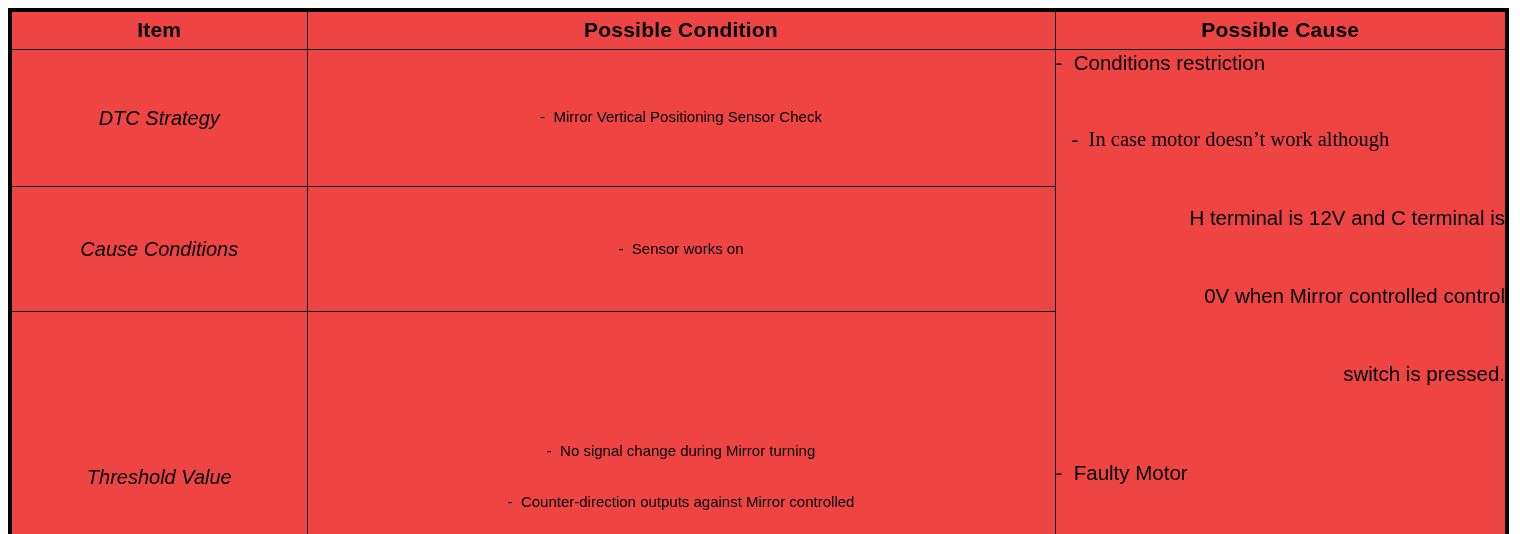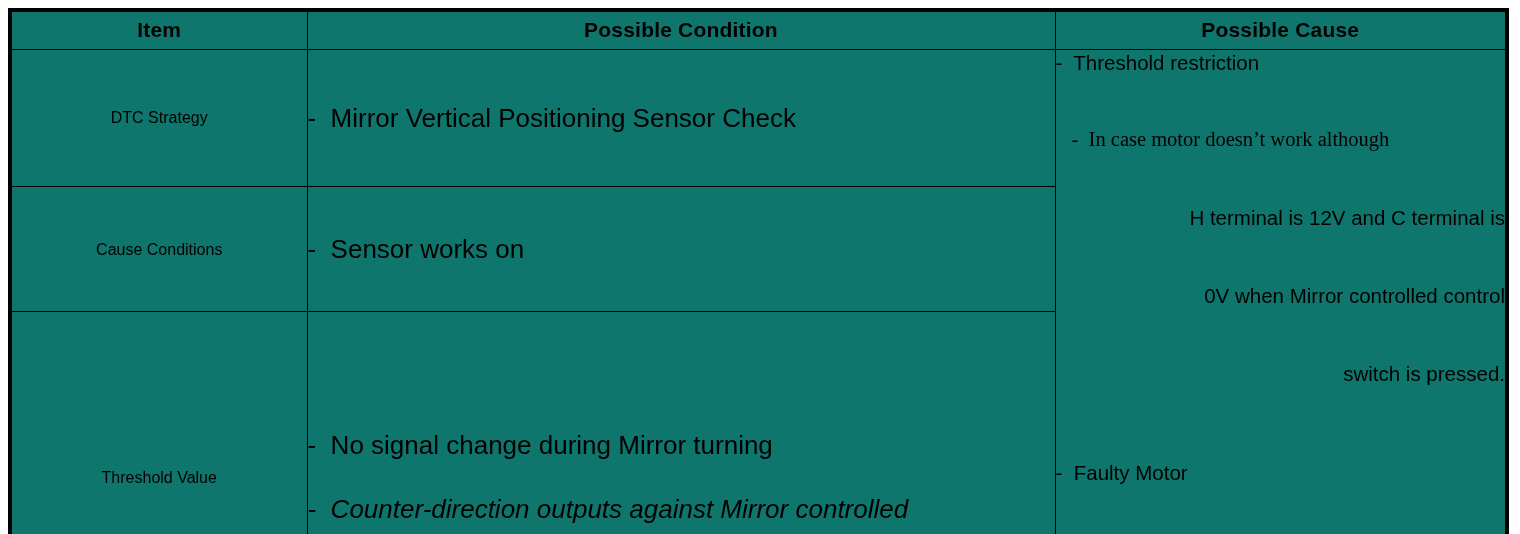--- a/index.html
+++ b/index.html
@@ -31,21 +31,21 @@
     border-collapse: collapse;
     table-layout: fixed;
     background: #ffffff;
   }
 
   .dtc-table td,
   .dtc-table th {
     border: 1.5px solid #000000;
     padding: 0;
     vertical-align: middle;
-    background: #0f766e;
+    background: #ef4444;
   }
 
   
   .dtc-table {
     border: 4px solid #000000;
   }
 
   .col-item      { width: 297px; }
   .col-condition { width: 748px; }
   .col-cause     { width: 452px; }
@@ -59,39 +59,39 @@
     font-size: 21px;
     font-weight: bold;
     letter-spacing: 0.2px;
     line-height: 1.1;
     padding: 4px 0 6px 0;
   }
 
   
   .item-cell {
     text-align: center;
-    font-size: 16px;
+    font-size: 20px;
     line-height: 1.2;
     padding: 4px 6px;
+    font-style: italic;
   }
 
   
   .cond-cell {
-    text-align: left;
-    font-size: 26px;
+    text-align: center;
+    font-size: 15px;
     line-height: 1.25;
     padding: 6px 10px 6px 16px;
   }
   .cond-line {
     display: block;
     white-space: pre;
   }
   .cond-line + .cond-line {
     margin-top: 6px;
-    font-style: italic;
   }
   .cond-gap-lg + .cond-gap-lg {
     margin-top: 32px;
   }
 
   
   .cause-cell {
     vertical-align: top;
     text-align: left;
     font-size: 20.5px;
@@ -152,21 +152,21 @@
 
       <tr class="row-h1">
         <td class="item-cell">DTC Strategy</td>
         <td class="cond-cell">
           <span class="cond-line">-  Mirror Vertical Positioning Sensor Check</span>
         </td>
 
         <td class="cause-cell" rowspan="5">
 
           <span class="cause-block">
-            <span class="cause-head">-  Threshold restriction</span>
+            <span class="cause-head">-  Conditions restriction</span>
             <span class="cause-sub">
               <span class="sub-first">-  In case motor doesn’t work although</span>
               <span class="sub-rest">H terminal is 12V and C terminal is</span>
               <span class="sub-rest">0V when Mirror controlled control</span>
               <span class="sub-rest">switch is pressed.</span>
             </span>
           </span>
 
           <span class="cause-block">
             <span class="cause-head">-  Faulty Motor</span>

